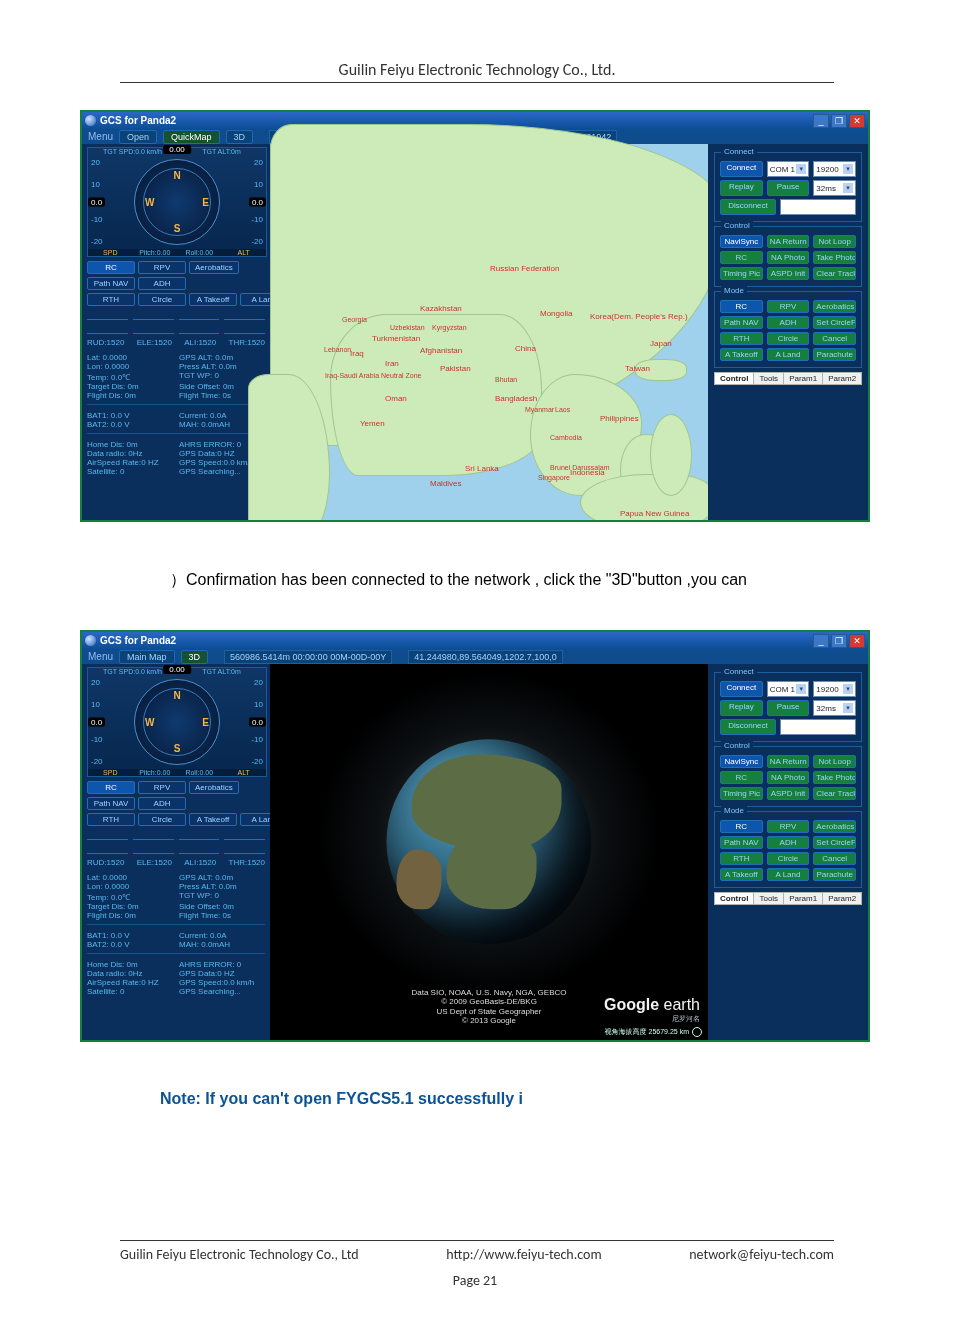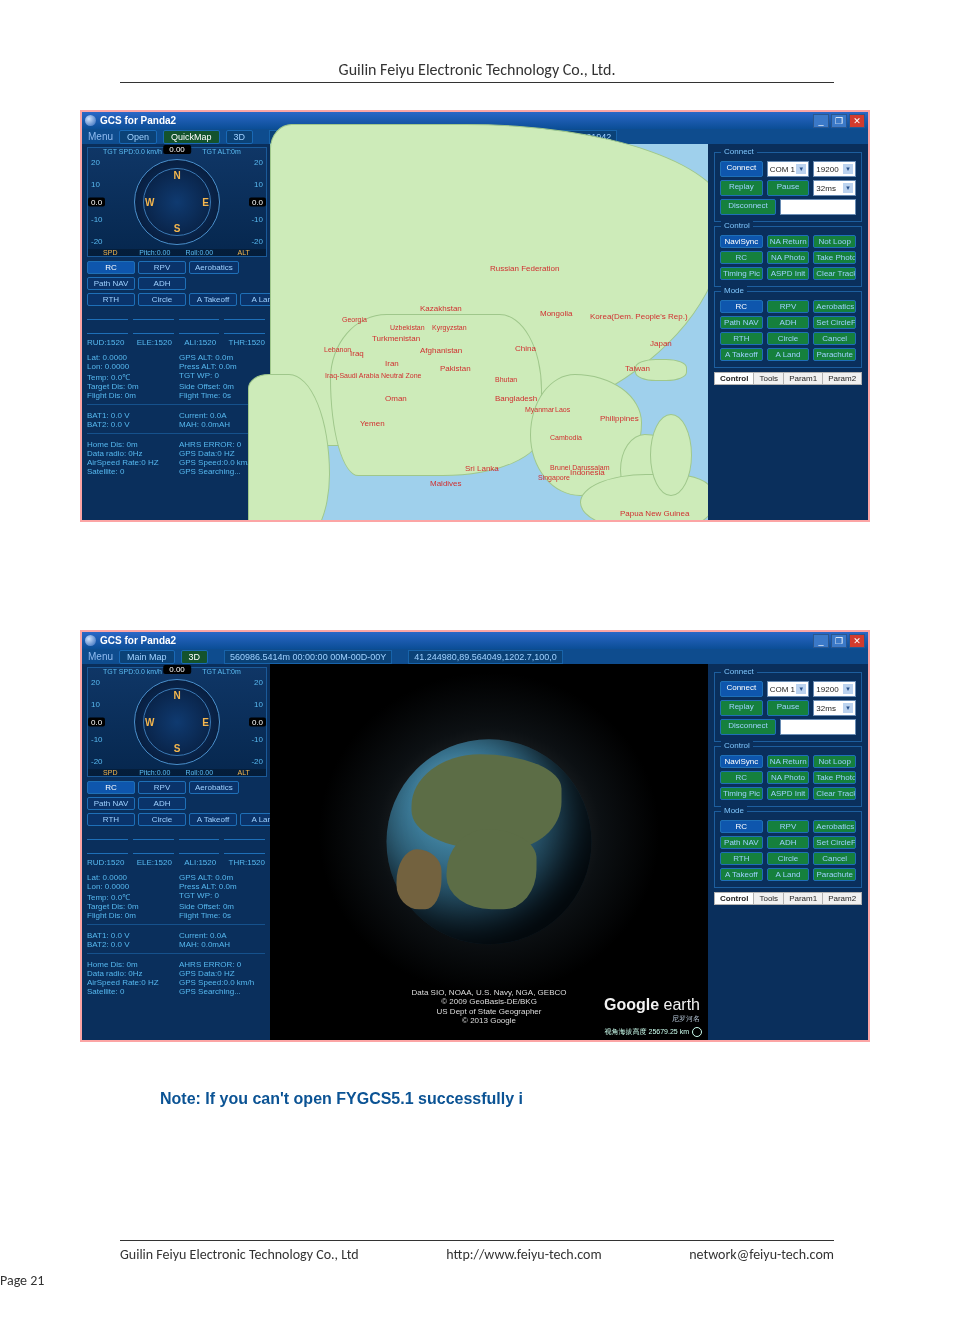--- a/index.html
+++ b/index.html
@@ -3,26 +3,26 @@
 <meta charset="utf-8">
 <style>
   body{margin:0;background:#fff;font-family:"Segoe UI",Tahoma,sans-serif;font-size:14px;color:#000}
   .page{width:954px;height:1321px;margin:10px auto;position:relative;box-sizing:border-box;padding:40px 50px 60px 72px}
   
   .hdr-line{position:absolute;left:120px;right:120px;top:72px;border-top:1px solid #333}
   .hdr-title{position:absolute;left:0;right:0;top:50px;text-align:center;font-family:Calibri,sans-serif;font-size:16px;color:#333}
   
   .ftr-line{position:absolute;left:120px;right:120px;bottom:90px;border-top:1px solid #333}
   .ftr-row{position:absolute;left:120px;right:120px;bottom:68px;display:flex;justify-content:space-between;font-family:Calibri,sans-serif;font-size:14px;color:#333}
-  .ftr-page{position:absolute;left:0;right:4px;bottom:42px;text-align:left;font-family:Calibri,sans-serif;font-size:14px;color:#333}
+  .ftr-page{position:absolute;left:0;right:4px;bottom:42px;text-align:center;font-family:Calibri,sans-serif;font-size:14px;color:#333}
   
   .body-text{position:absolute;left:170px;top:560px;font-size:16px;color:#000}
   .note-text{position:absolute;left:160px;top:1080px;font-size:16px;font-weight:bold;color:#0B5394;font-family:Arial,Helvetica,sans-serif}
   
-  .shot{position:absolute;border:2px solid #fca5a5;box-sizing:border-box;overflow:hidden}
+  .shot{position:absolute;border:2px solid #15803d;box-sizing:border-box;overflow:hidden}
   .shot1{left:80px;top:100px;width:790px;height:412px}
   .shot2{left:80px;top:620px;width:790px;height:412px}
   
   .titlebar{height:17px;background:linear-gradient(#2B67C7,#0B4E96);display:flex;align-items:center;padding:0 3px}
   .title-ico{width:11px;height:11px;margin-right:4px;border-radius:50%;background:radial-gradient(circle at 35% 35%,#cfe3ff,#2a62b5)}
   .title-txt{font-size:10px;font-weight:bold;color:#fff;flex:1}
   .winbtn{width:14px;height:12px;margin-left:2px;border:1px solid #2a578f;display:flex;align-items:center;justify-content:center;font-size:9px;color:#fff}
   .winbtn.min{background:#3b79c8}.winbtn.max{background:#3b79c8}.winbtn.close{background:#d23b2d}
   
   .menubar{height:15px;background:#0E4C8E;display:flex;align-items:center;gap:6px;padding-left:6px}
@@ -325,20 +325,21 @@
           <div class="active">Control</div>
           <div>Tools</div>
           <div>Param1</div>
           <div>Param2</div>
           <div>Route</div>
         </div>
       </div>
     </div>
   </div>
 
+  <div class="body-text">）Confirmation has been connected to the network , click the "3D"button ,you can</div>
 
   <div class="shot shot2">
     <div class="titlebar">
       <div class="title-ico"></div>
       <div class="title-txt">GCS for Panda2</div>
       <div class="winbtn min">_</div>
       <div class="winbtn max">❐</div>
       <div class="winbtn close">✕</div>
     </div>
     <div class="menubar">

